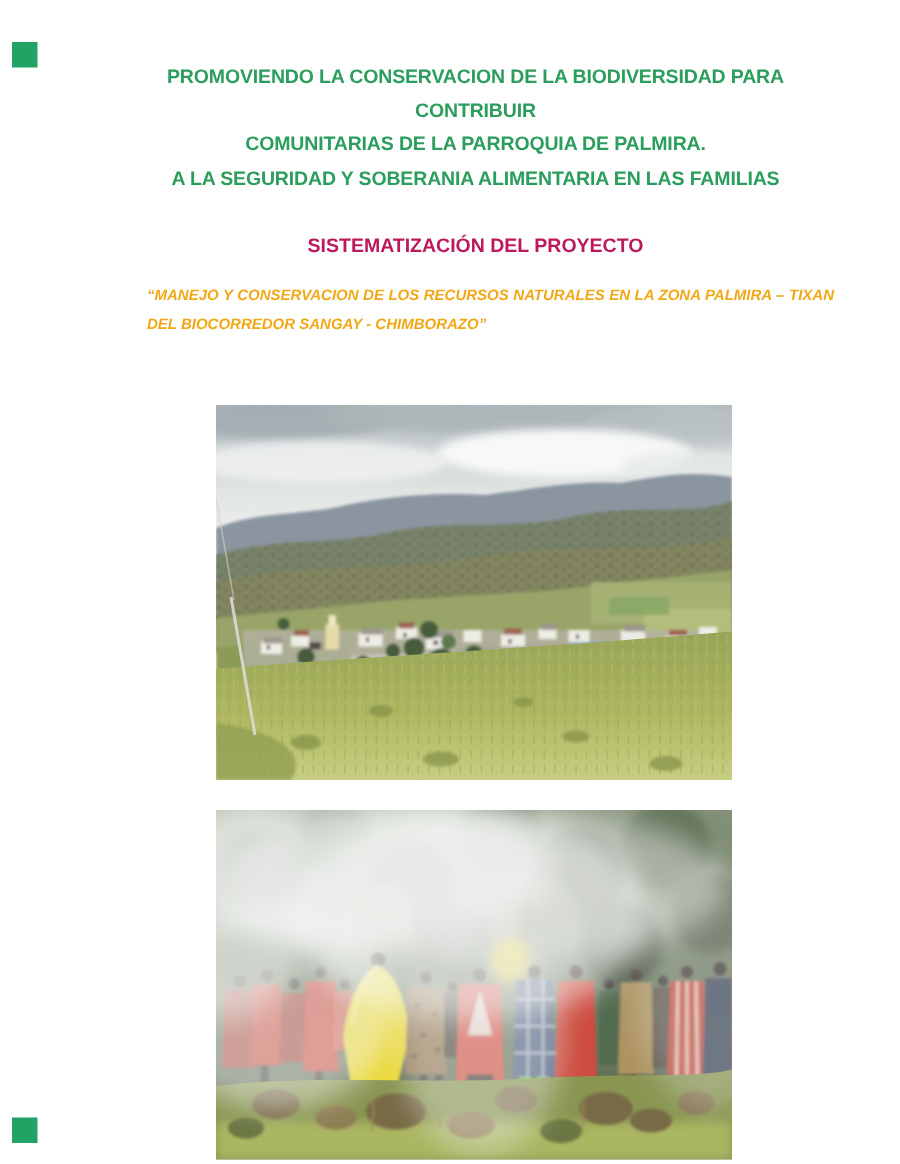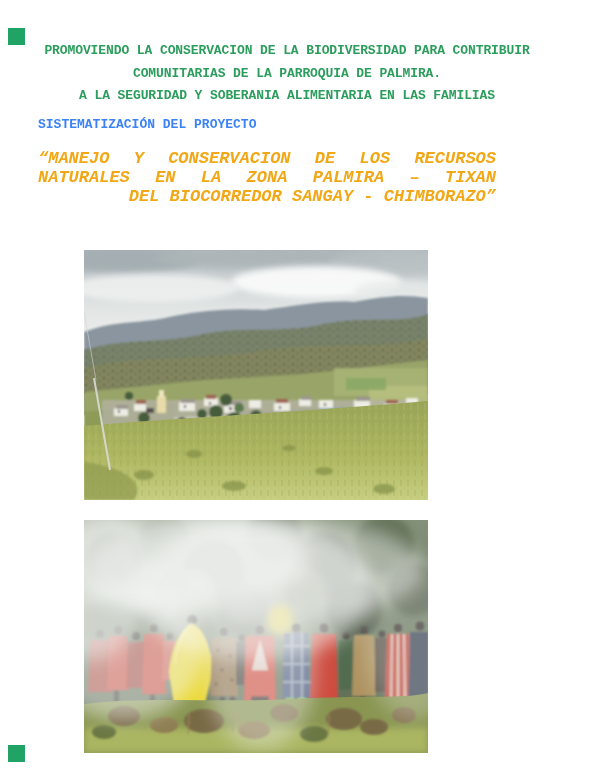--- a/index.html
+++ b/index.html
@@ -1,57 +1,57 @@
 <!DOCTYPE html>
 <html><head>
 <meta charset="utf-8">
 <style>
   html,body{margin:0;padding:0;background:#ffffff;}
   .page{
     position:relative;
     width:600px;height:776px;
     background:#ffffff;
     overflow:hidden;
-    font-family:Liberation Mono, monospace;
+    font-family:Liberation Sans, sans-serif;
     box-sizing:border-box;
-    padding:40px 64px 0 38px;
+    padding:40px 64px 0 98px;
   }
   .corner-marker{
     position:absolute;left:8px;width:17px;height:17px;
     background:#21A366;
   }
   .corner-marker.top{top:28px;}
   .corner-marker.bottom{top:745px;}
   .doc-title{
     color:#2B9D5C;
     font-weight:bold;
     font-size:13px;
     letter-spacing:-0.1px;
     line-height:22.5px;
     text-align:center;
   }
   .doc-subtitle{
-    color:#3b82f6;
+    color:#be185d;
     font-weight:bold;
     font-size:13px;
-    text-align:left;
-    margin-top:9px;
+    text-align:center;
+    margin-top:26px;
     line-height:15px;
   }
   .project-title{
     color:#F2A816;
     font-weight:bold;
     font-style:italic;
-    font-size:17px;
+    font-size:10px;
     line-height:19px;
     margin-top:17px;
     width:458px;
   }
   .project-title .l1{text-align:justify;text-align-last:justify;}
-  .project-title .l2{text-align:right;}
+  .project-title .l2{text-align:left;}
   .photo{
     display:block;
     margin-left:46px;
     line-height:0;
   }
   .photo-1{margin-top:44px;}
   .photo-2{margin-top:20px;}
   .photo svg{display:block;}
 </style>
 </head>

